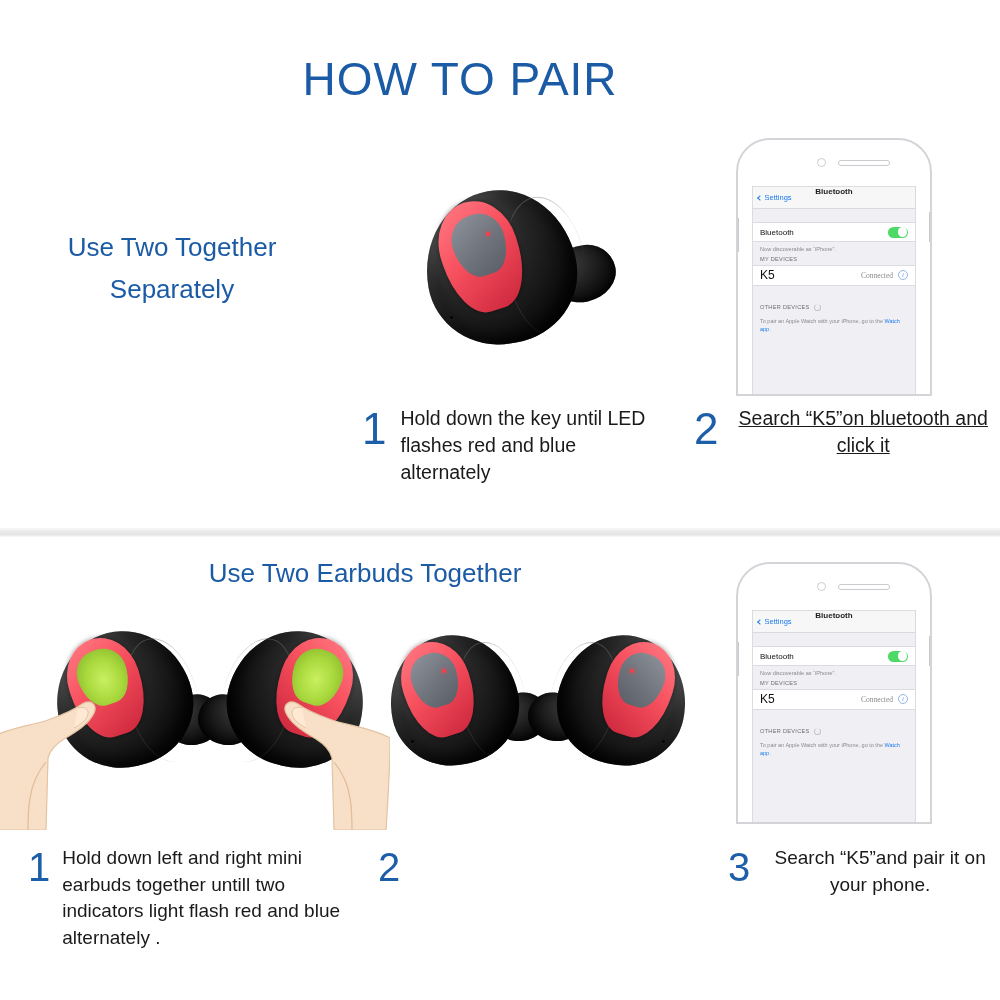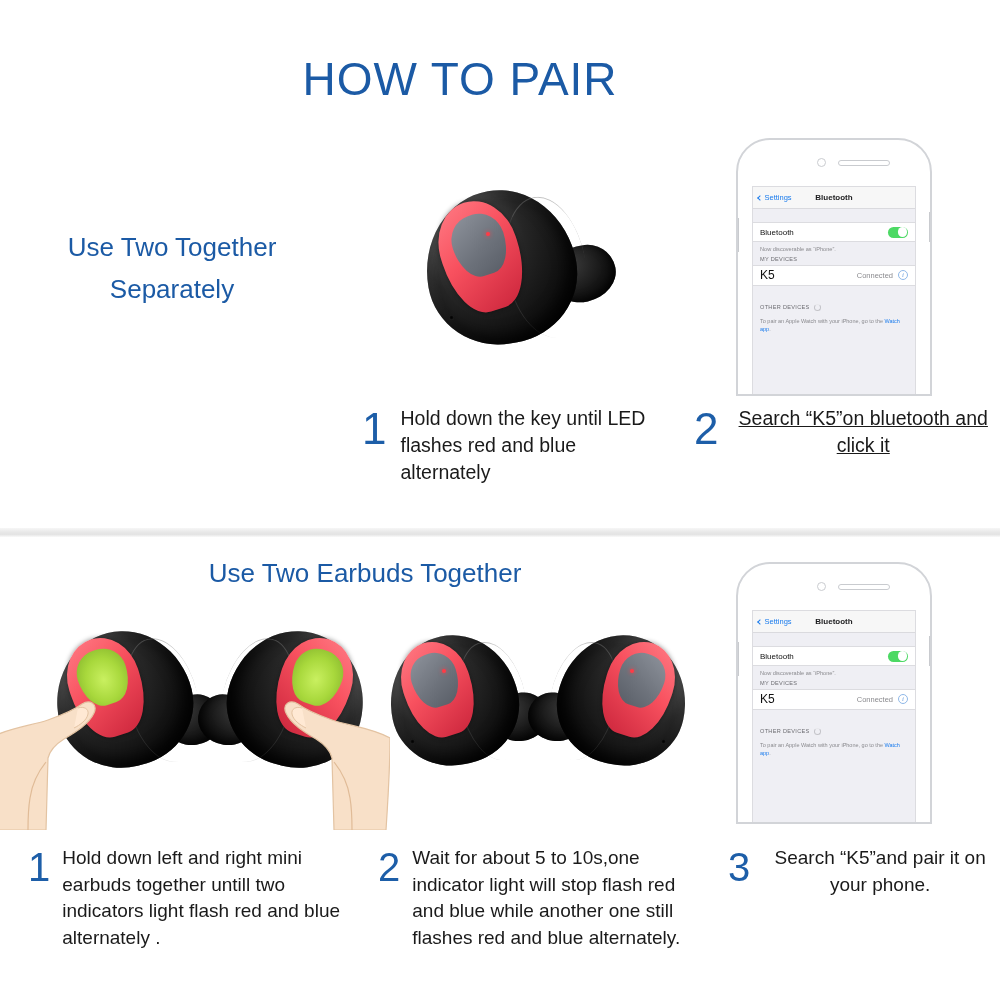--- a/index.html
+++ b/index.html
@@ -102,21 +102,21 @@
     position: absolute; left: -2px; width: 3px; background: #c9cbcf;
   }
   .phone-btn-right {
     position: absolute; right: -2px; width: 3px; background: #c9cbcf;
   }
 
   
   .ios-nav {
     height: 22px; background: #f7f7f7;
     border-bottom: 1px solid #dadade;
-    display: flex; align-items: center; position: relative;
+    display: flex; position: relative;
   }
   .ios-back {
     display: flex; align-items: center;
     margin-left: 5px; color: #1b7ced; font-size: 7.5px;
   }
   .ios-chevron {
     display: inline-block; width: 4px; height: 4px;
     border-left: 1.3px solid #1b7ced; border-bottom: 1.3px solid #1b7ced;
     transform: rotate(45deg); margin-right: 2.5px;
   }
@@ -156,21 +156,21 @@
     border: 1.1px solid #c3c3c8; border-top-color: #e8e8ec;
   }
   .ios-device-row {
     background: #fff; height: 21px;
     border-top: 1px solid #dcdce0; border-bottom: 1px solid #dcdce0;
     display: flex; align-items: center; padding: 0 7px;
     justify-content: space-between;
   }
   .ios-device-name { font-size: 12px; color: #111; }
   .ios-device-right { display: flex; align-items: center; gap: 5px; }
-  .ios-connected { font-size: 7.5px; color: #8a8a8e; }
+  .ios-connected { font-size: 7.5px; color: #8a8a8e; font-family: Liberation Serif, serif; }
   .ios-info {
     width: 10px; height: 10px; border-radius: 50%;
     border: 1px solid #8fb8e8; color: #6ea2e0;
     font-size: 7px; line-height: 8.5px; text-align: center;
     font-family: "Liberation Serif", serif; font-style: italic;
   }
   .ios-footnote {
     font-size: 5.5px; color: #8a8a8e;
     padding: 3px 7px; background: #efeff4; line-height: 8px;
   }
@@ -413,21 +413,20 @@
     </div>
   </div>
 
   <div class="step" id="step-b1">
     <span class="step-num">1</span>
     <span class="step-text">Hold down left and right mini earbuds together untill two indicators light flash red and blue alternately .</span>
   </div>
 
   <div class="step" id="step-b2">
     <span class="step-num">2</span>
-    <span class="step-text">Wait for about 5 to 10s,one indicator light will stop flash red and blue while another one still flashes red and blue alternately.</span>
   </div>
 
   <div class="step" id="step-b3">
     <span class="step-num">3</span>
     <span class="step-text">Search “K5”and pair it on your phone.</span>
   </div>
 
 </div>
 
 </body></html>

